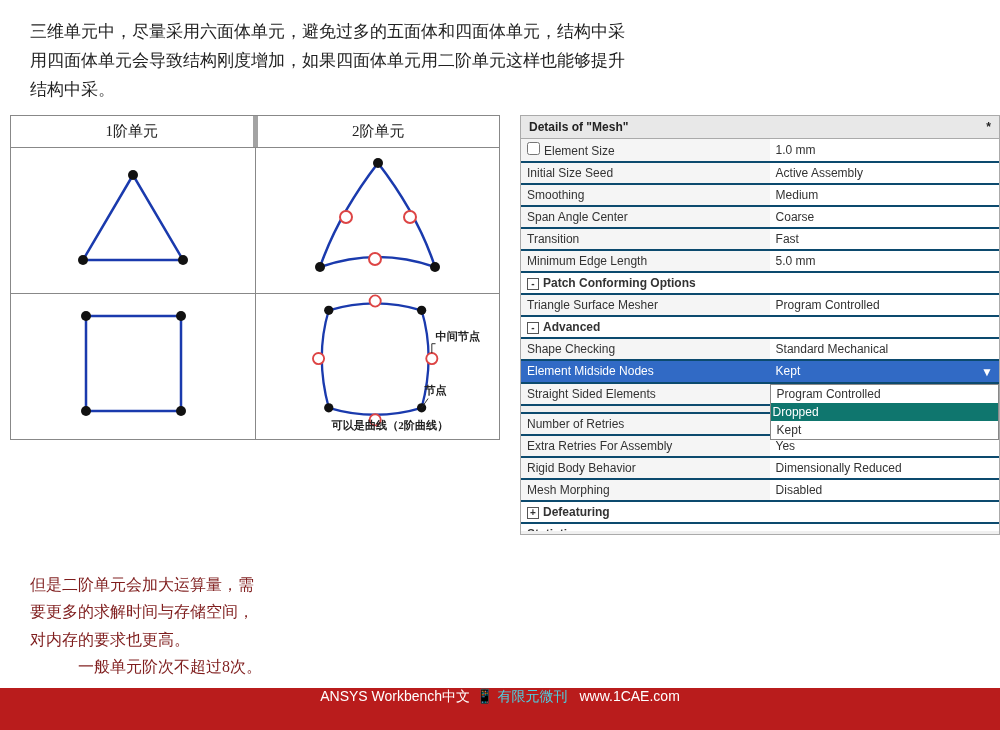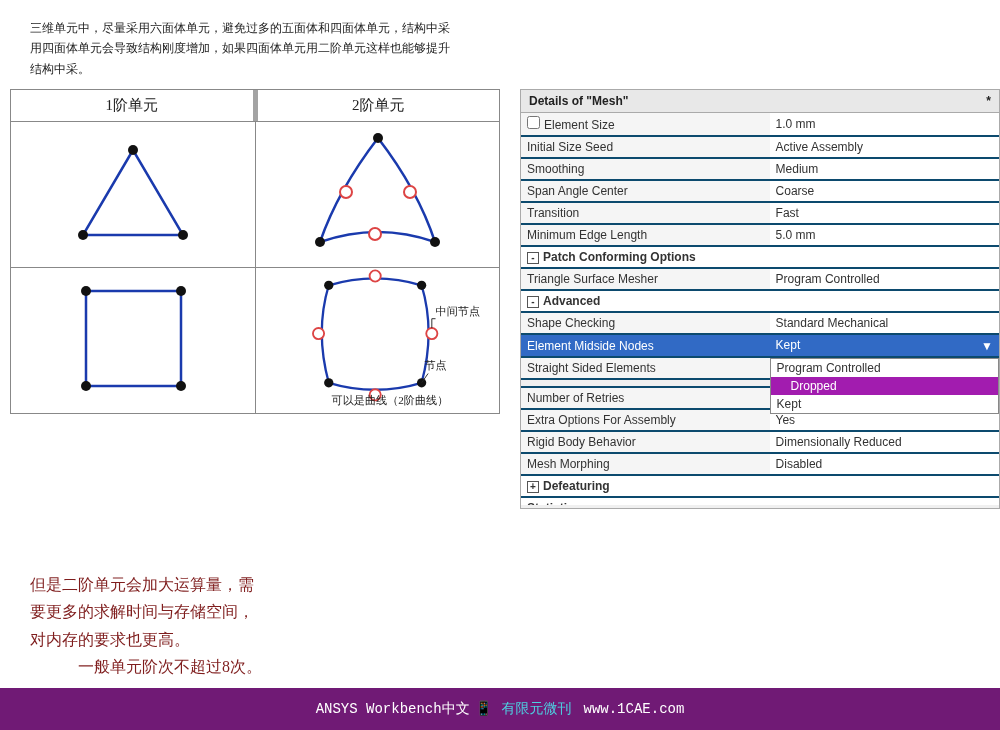--- a/index.html
+++ b/index.html
@@ -16,21 +16,21 @@
       width: 1000px;
       height: 730px;
       background: #fff;
       display: flex;
       flex-direction: column;
     }
 
     
     .top-text {
       padding: 18px 30px 10px 30px;
-      font-size: 12px;
+      font-size: 17px;
       line-height: 1.7;
       color: #222;
     }
 
     
     .middle-content {
       display: flex;
       flex-direction: row;
       flex: 1;
       padding: 0 10px;
@@ -70,21 +70,21 @@
 
     .diagram-cell {
       flex: 1;
       border-right: 1px solid #888;
       height: 145px;
       display: flex;
       align-items: center;
       justify-content: center;
       position: relative;
     }
-    .diagram-cell:last-child { border-right: none; }
+    .diagram-cell:last-child { border-right: none; font-weight: bold; }
 
     
     .right-panel {
       width: 480px;
       margin-left: 10px;
       border: 1px solid #aaa;
       font-size: 12px;
       font-family: Arial, sans-serif;
       background: #f0f0f0;
       position: relative;
@@ -164,28 +164,28 @@
 
     .bottom-left-text {
       width: 490px;
       font-size: 16px;
       line-height: 1.7;
       color: #7f1d1d;
     }
 
     
     .footer {
-      background: #701a75;
+      background: #b91c1c;
       height: 42px;
       display: flex;
-      align-items: center;
+      align-items: flex-start;
       justify-content: center;
       color: #fff;
       font-size: 14px;
-      font-family: Liberation Mono, monospace;
+      font-family: Liberation Sans, sans-serif;
     }
 
     .footer-text {
       color: #fff;
       font-size: 14px;
     }
 
     .footer-brand {
       color: #4dd0e1;
       font-size: 14px;
@@ -360,35 +360,35 @@
                 <td>Kept <span class="dropdown-arrow">▼</span></td>
               </tr>
 
               <tr>
                 <td>Straight Sided Elements</td>
                 <td style="position:relative;">
                   Program Controlled
                   
                   <div style="position:absolute;right:0;top:0;width:100%;background:#fff;border:1px solid #888;z-index:20;">
                     <div style="padding:2px 6px;color:#333;">Program Controlled</div>
-                    <div style="padding:2px 20px;background:#a21caf;color:#fff;">Dropped</div>
+                    <div style="padding:2px 2px;background:#0f766e;color:#fff;">Dropped</div>
                     <div style="padding:2px 6px;color:#333;">Kept</div>
                   </div>
                 </td>
               </tr>
               <tr style="visibility:hidden;height:4px;">
                   <td></td>
                   <td></td>
                 </tr>
               <tr>
                 <td>Number of Retries</td>
                 <td>0</td>
               </tr>
               <tr>
-                <td>Extra Options For Assembly</td>
+                <td>Extra Retries For Assembly</td>
                 <td>Yes</td>
               </tr>
               <tr>
                 <td>Rigid Body Behavior</td>
                 <td>Dimensionally Reduced</td>
               </tr>
               <tr>
                 <td>Mesh Morphing</td>
                 <td>Disabled</td>
               </tr>

